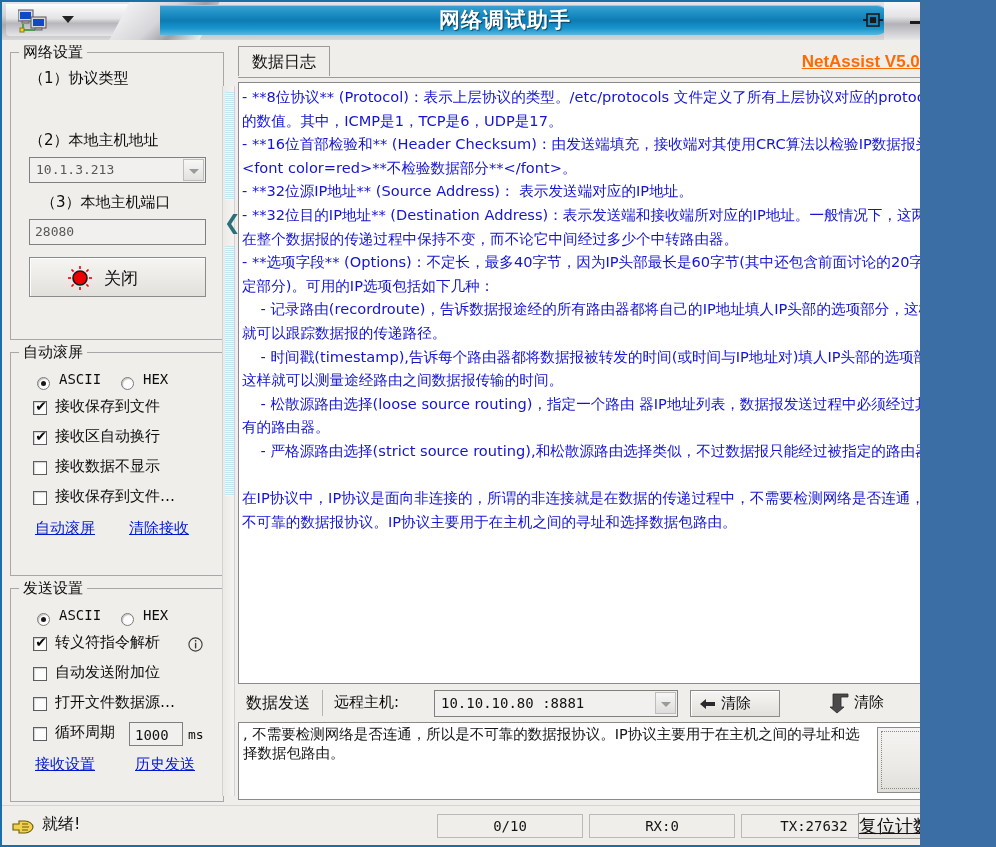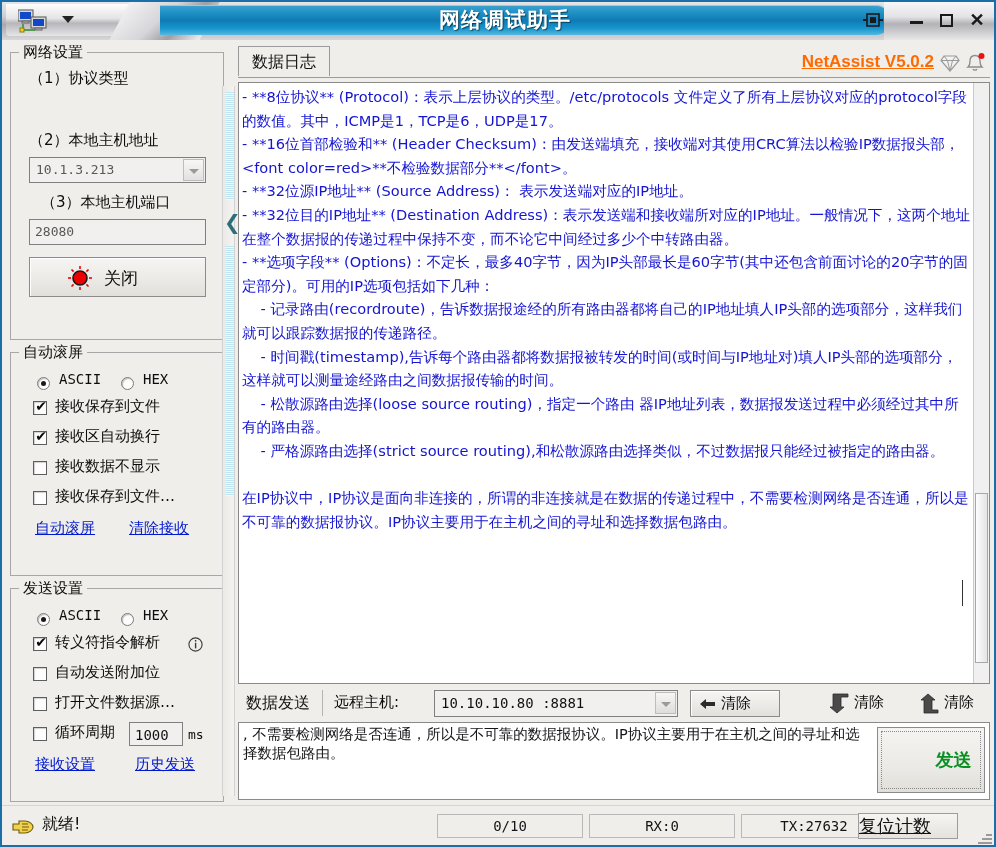--- a/index.html
+++ b/index.html
@@ -3,21 +3,21 @@
 <meta charset="utf-8">
 <style>
   html,body{margin:0;padding:0;background:#3a6ea5;}
   body{
     font-family:"Liberation Sans","DejaVu Sans",sans-serif;
     font-size:13px;
     -webkit-font-smoothing:none;
   }
   .app{
     position:relative;
-    width:996px;height:847px;
+    width:920px;height:847px;
     background:#0f172a;
     overflow:hidden;
   }
 
   
   .titlebar{
     position:absolute;left:0;top:0;width:996px;height:40px;
     background:linear-gradient(180deg,#e9e9ea 0%,#cfcfd2 40%,#a9a9ae 62%,#d8d8db 100%);
     overflow:hidden;
   }

